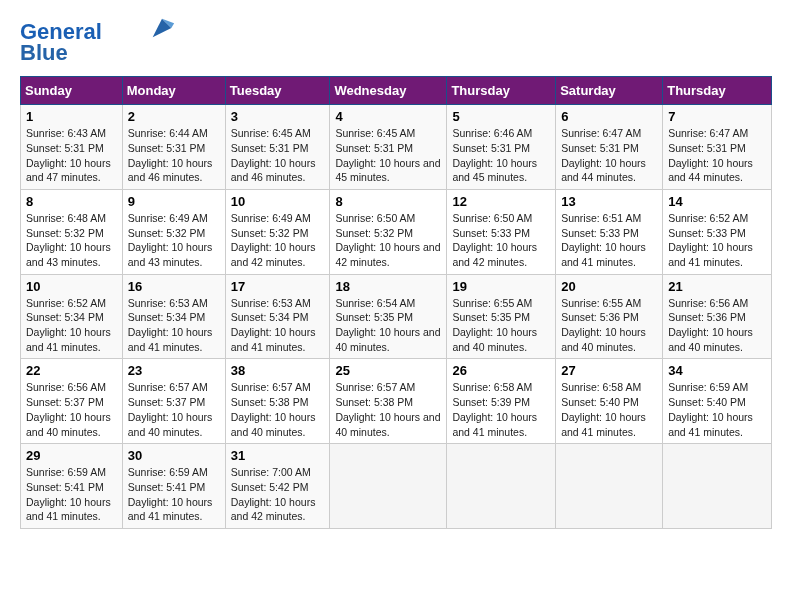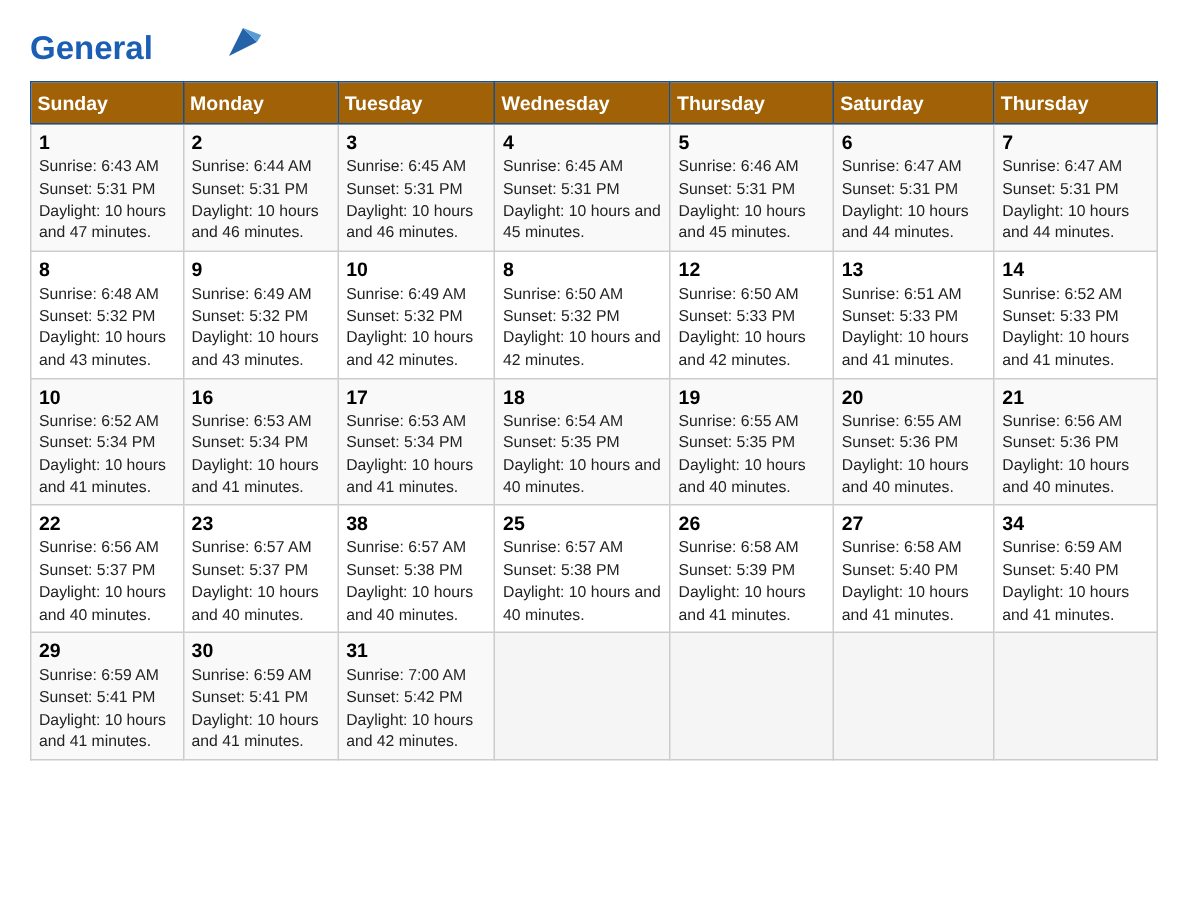--- a/index.html
+++ b/index.html
@@ -46,21 +46,21 @@
     .location {
       font-size: 14px;
       color: #555;
     }
     table {
       width: 100%;
       border-collapse: collapse;
       font-size: 11px;
     }
     thead tr th {
-      background-color: #a16207;
+      background-color: #701a75;
       color: #fff;
       padding: 6px 4px;
       text-align: left;
       font-size: 13px;
       font-weight: bold;
       border: 1px solid #1a4f8a;
     }
     tbody tr td {
       border: 1px solid #ccc;
       padding: 4px 5px;
@@ -94,20 +94,21 @@
     <div>
       <div style="display:flex;align-items:center;gap:44px;">
         <span class="logo-text">
           <span>General</span>
         </span>
         <svg class="logo-icon" viewBox="0 0 30 30" xmlns="http://www.w3.org/2000/svg">
           <polygon points="5,25 15,5 25,15" fill="#2563a8"></polygon>
           <polygon points="15,5 28,10 25,15" fill="#5b9bd5"></polygon>
         </svg>
       </div>
+      <div style="font-size:22px;font-weight:bold;color:#2563a8;margin-top:-4px;">Blue</div>
     </div>
   </div>
   <div class="title-block">
     <div class="month-title"></div>
     <div class="location"></div>
   </div>
 </div>
 
 <table>
   <thead>

